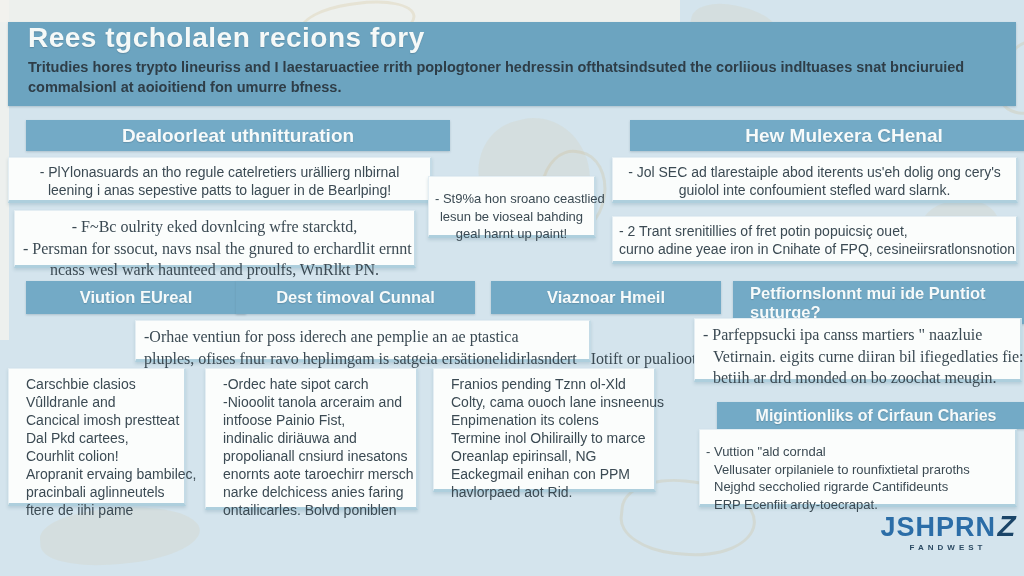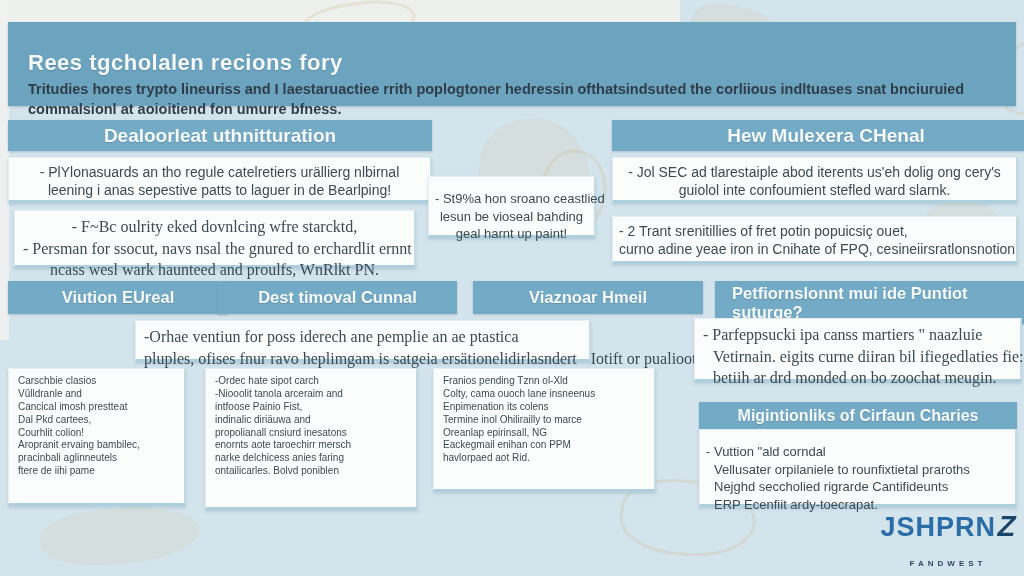--- a/index.html
+++ b/index.html
@@ -5,43 +5,43 @@
   html,body{margin:0;padding:0;}
   body{font-family:"Liberation Sans", sans-serif;}
   .canvas{position:relative;width:1024px;height:576px;background:#d4e4ed;overflow:hidden;}
   .edge-top{position:absolute;left:0;top:0;width:680px;height:22px;background:#f1f2ec;opacity:.85;}
   .edge-left{position:absolute;left:0;top:0;width:9px;height:340px;background:#f2f3ee;opacity:.8;}
 
   .doodle{position:absolute;border:3px solid rgba(205,175,115,.20);border-radius:48% 52% 55% 45%;}
   .doodle.fill{background:rgba(215,190,140,.14);border:none;}
 
   .band{position:absolute;left:8px;top:22px;width:1008px;height:84px;background:#6ca4c0;box-shadow:0 1px 2px rgba(80,110,130,.3);}
-  .band h1{margin:0;padding:28px 0 4px 20px;font-size:22px;font-weight:bold;color:#f5f9f8;letter-spacing:.5px;text-shadow:0 1px 1px rgba(60,90,110,.35);}
+  .band h1{margin:0;padding:0 0 4px 20px;font-size:28px;font-weight:bold;color:#f5f9f8;letter-spacing:.5px;text-shadow:0 1px 1px rgba(60,90,110,.35);}
   .band p{margin:0;padding:0 22px 0 20px;font-size:14.5px;font-weight:600;color:#2e3d47;line-height:1.35;}
 
-  .hdr{position:absolute;background:#73aac6;color:#f6fafa;display:flex;align-items:center;justify-content:center;font-weight:bold;text-shadow:0 1px 1px rgba(60,90,110,.3);box-shadow:0 1px 2px rgba(80,110,130,.3);}
+  .hdr{position:absolute;background:#73aac6;color:#f6fafa;display:flex;align-items:center;justify-content:center;font-weight:bold;text-shadow:0 1px 1px rgba(60,90,110,.3);box-shadow:0 1px 2px rgba(80,110,130,.3);margin-left:18px;}
   .hdr.sec{font-size:19px;}
   .hdr.mid{font-size:16.5px;}
 
   .wbox{position:absolute;background:#fbfdfc;border:1px solid #e4eef3;border-bottom:3px solid #aecfdd;border-right:2px solid #c4dbe6;box-shadow:0 2px 3px rgba(100,140,160,.25);color:#3b4a53;box-sizing:border-box;}
   .wbox .ln{white-space:nowrap;}
   .ctr{text-align:center;}
   .f14{font-size:14px;line-height:1.32;padding:5px 6px;}
   .f135{font-size:16px;line-height:1.35;padding:5px 8px;font-family:Liberation Serif, serif;}
   .f13{font-size:13px;line-height:1.35;padding:13px 6px;}
-  .f125{font-size:10px;line-height:1.29;padding:6px 9px;}
+  .f125{font-size:14px;line-height:1.29;padding:6px 17px;}
 
   .midwide-row2{display:flex;align-items:baseline;}
   .midwide-tag{margin-left:auto;padding-left:14px;}
 
   .logo{position:absolute;left:878px;top:510px;width:140px;text-align:center;}
   .logo-row{display:flex;align-items:baseline;justify-content:center;}
   .logo-name{font-size:27px;font-weight:800;color:#2b6da7;letter-spacing:1px;}
   .logo-mark{font-size:29px;font-weight:800;color:#1b4568;transform:skewX(-12deg);display:inline-block;margin-left:2px;}
-  .logo-tag{font-size:8px;font-weight:bold;color:#2b4a63;letter-spacing:4px;margin-top:16px;}
+  .logo-tag{font-size:8px;font-weight:bold;color:#2b4a63;letter-spacing:4px;margin-top:0px;}
 </style>
 </head>
 <body>
 
 <div class="canvas">
 
   <div class="edge-top"></div>
   <div class="edge-left"></div>
   <div class="doodle" style="left:300px;top:2px;width:110px;height:38px;transform:rotate(-8deg);"></div>
   <div class="doodle fill" style="left:690px;top:6px;width:90px;height:46px;transform:rotate(12deg);"></div>

